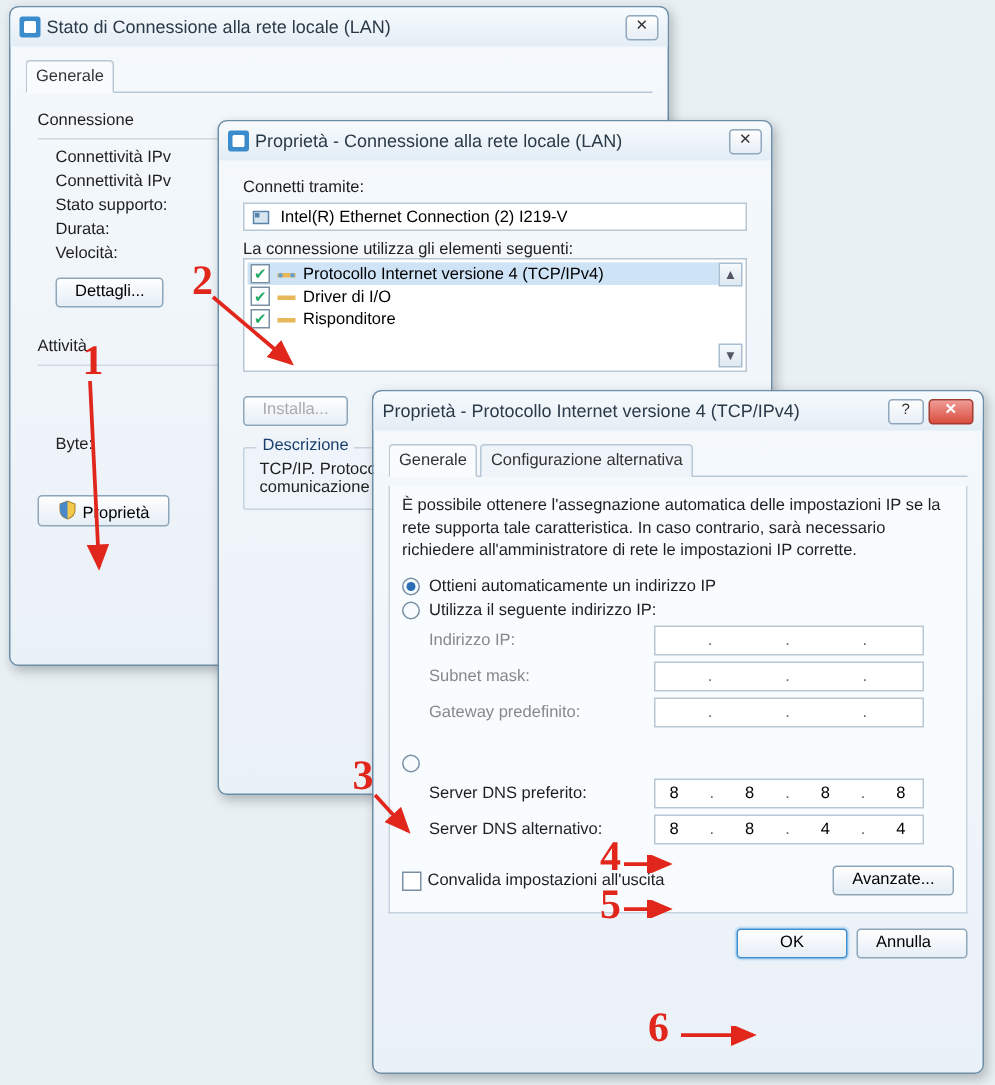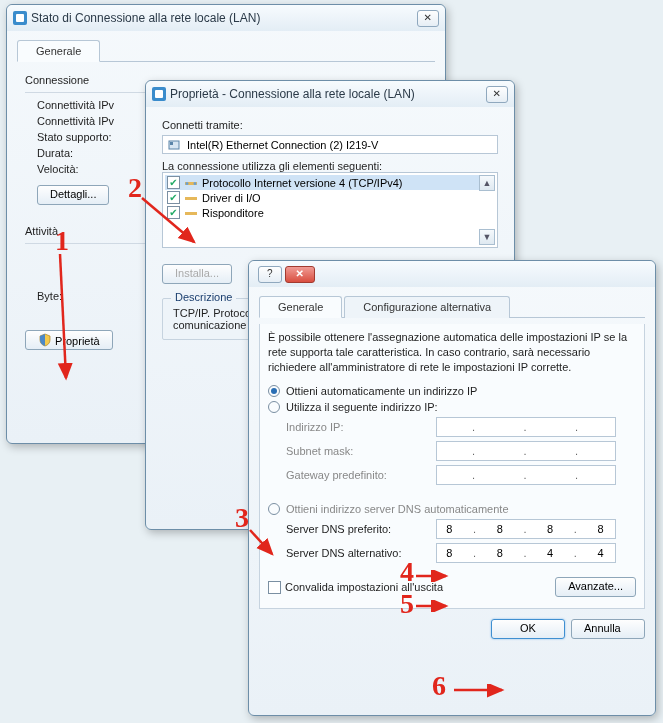--- a/index.html
+++ b/index.html
@@ -8,21 +8,21 @@
   .window { position: absolute; background: linear-gradient(#f5f9fc,#eaf1f7); border: 1px solid #6d8ea8; border-radius: 6px; box-shadow: 2px 3px 8px rgba(0,0,0,0.25); }
   .titlebar { height: 26px; display: flex; align-items: center; padding: 0 6px; background: linear-gradient(#f7fbfe,#e3edf5); border-radius: 6px 6px 0 0; }
   .titlebar .title { flex: 1; font-size: 12px; color: #2b3a48; }
   .titlebar .ticon { width:14px; height:14px; margin-right:4px; background:#3a8ccc; border-radius:2px; position:relative; }
   .titlebar .ticon::after { content:""; position:absolute; top:3px; left:3px; width:8px; height:8px; background:#fff; border-radius:1px; }
   .winbtn { height:17px; border:1px solid #8fa8be; border-radius:3px; background:linear-gradient(#fefefe,#e6eef5); margin-left:3px; padding:0 6px; line-height:14px; font-size:10px; color:#333; }
   .winbtn.red { background:linear-gradient(#f09b94,#d94e40); color:#fff; border-color:#a23a2f; padding:0 10px; }
   .winbtn.help { padding:0 8px; }
   .body { padding: 8px 10px 10px 10px; }
   .tabstrip { display:flex; border-bottom:1px solid #b7c7d6; margin-bottom:6px; }
-  .tab { padding:4px 18px; border:1px solid #b7c7d6; border-bottom:none; background:#eef4f9; border-radius:3px 3px 0 0; margin-right:2px; color:#333; position:relative; top:1px; }
+  .tab { padding:4px 6px; border:1px solid #b7c7d6; border-bottom:none; background:#eef4f9; border-radius:3px 3px 0 0; margin-right:2px; color:#333; position:relative; top:1px; }
   .tab.active { background:#f9fcfe; border-bottom:1px solid #f9fcfe; }
   .group { border:1px solid #c6d3df; border-radius:2px; padding:8px 10px; margin-bottom:8px; position:relative; }
   .group > .legend { position:absolute; top:-8px; left:8px; background:inherit; padding:0 4px; color:#1a3e6e; }
   .label { color:#1e1e1e; }
   .dim { color:#888; }
   .btn { display:inline-block; padding:2px 12px; min-height:20px; border:1px solid #8ea6b9; border-radius:3px; background:linear-gradient(#fefefe,#e5eef6); color:#000; }
   .btn.icon svg { vertical-align:-2px; margin-right:3px; }
   .field { border:1px solid #b7c7d6; background:#fff; height:19px; padding:2px 4px; }
   .listbox { border:1px solid #b7c7d6; background:#fff; padding:2px; }
   .listrow { display:flex; align-items:center; padding:1px 2px; }
@@ -141,20 +141,21 @@
         <div class="legend">Descrizione</div>
         <div class="label" style="white-space:pre-line;">TCP/IP. Protocollo
 comunicazione tra</div>
       </div>
     </div>
   </div>
 </div>
 
 <div class="window" style="left:248px; top:260px; width:408px; height:456px;">
   <div class="titlebar">
+    <div class="title">Proprietà - Protocollo Internet versione 4 (TCP/IPv4)</div>
     <div class="winbtn help">?</div>
     <div class="winbtn red">✕</div>
   </div>
   <div class="body">
     <div class="tabstrip">
       <div class="tab active">Generale</div>
       <div class="tab">Configurazione alternativa</div>
     </div>
     <div style="padding:6px 8px; background:#f9fcfe; border:1px solid #c6d3df; border-top:none;">
       <div class="label" style="line-height:1.35;">È possibile ottenere l'assegnazione automatica delle impostazioni IP se la rete supporta tale caratteristica. In caso contrario, sarà necessario richiedere all'amministratore di rete le impostazioni IP corrette.</div>
@@ -202,21 +203,20 @@
               <span></span>
               <span class="dot">.</span>
               <span></span>
             </div>
           </div>
       </div>
 
       <div style="height:10px;"></div>
       <div class="row">
         <span class="radio"></span>
-        <span class="dim">Ottieni indirizzo server DNS automaticamente</span>
       </div>
       <div style="padding-left:18px;">
         <div class="row">
           <span class="label" style="width:150px;">Server DNS preferito:</span>
           <div class="ipbox">
             <span>8</span>
               <span class="dot">.</span>
               <span>8</span>
               <span class="dot">.</span>
               <span>8</span>

